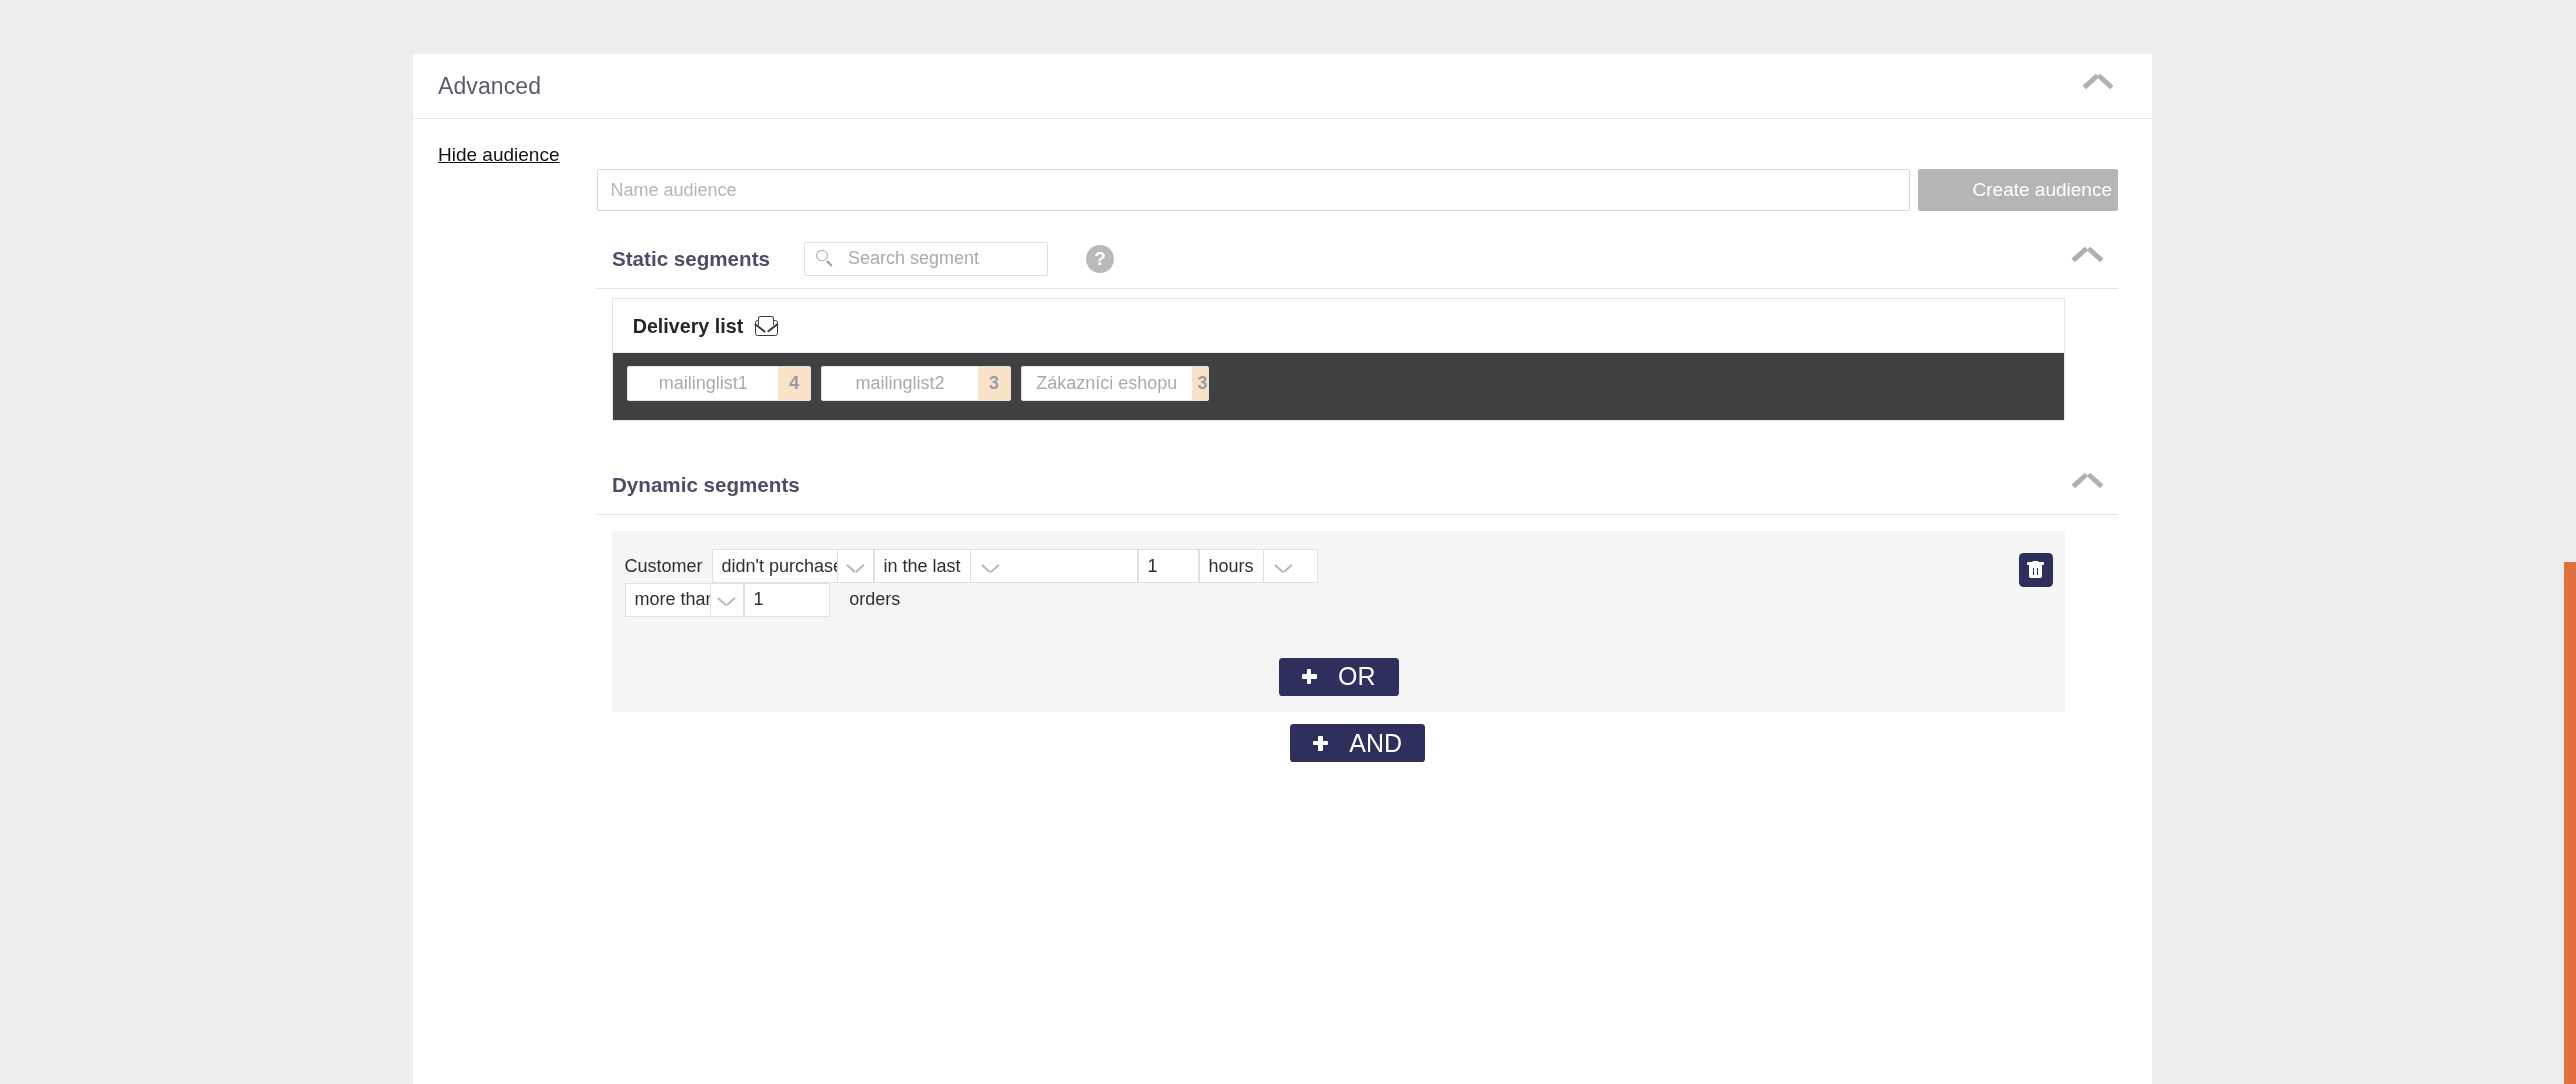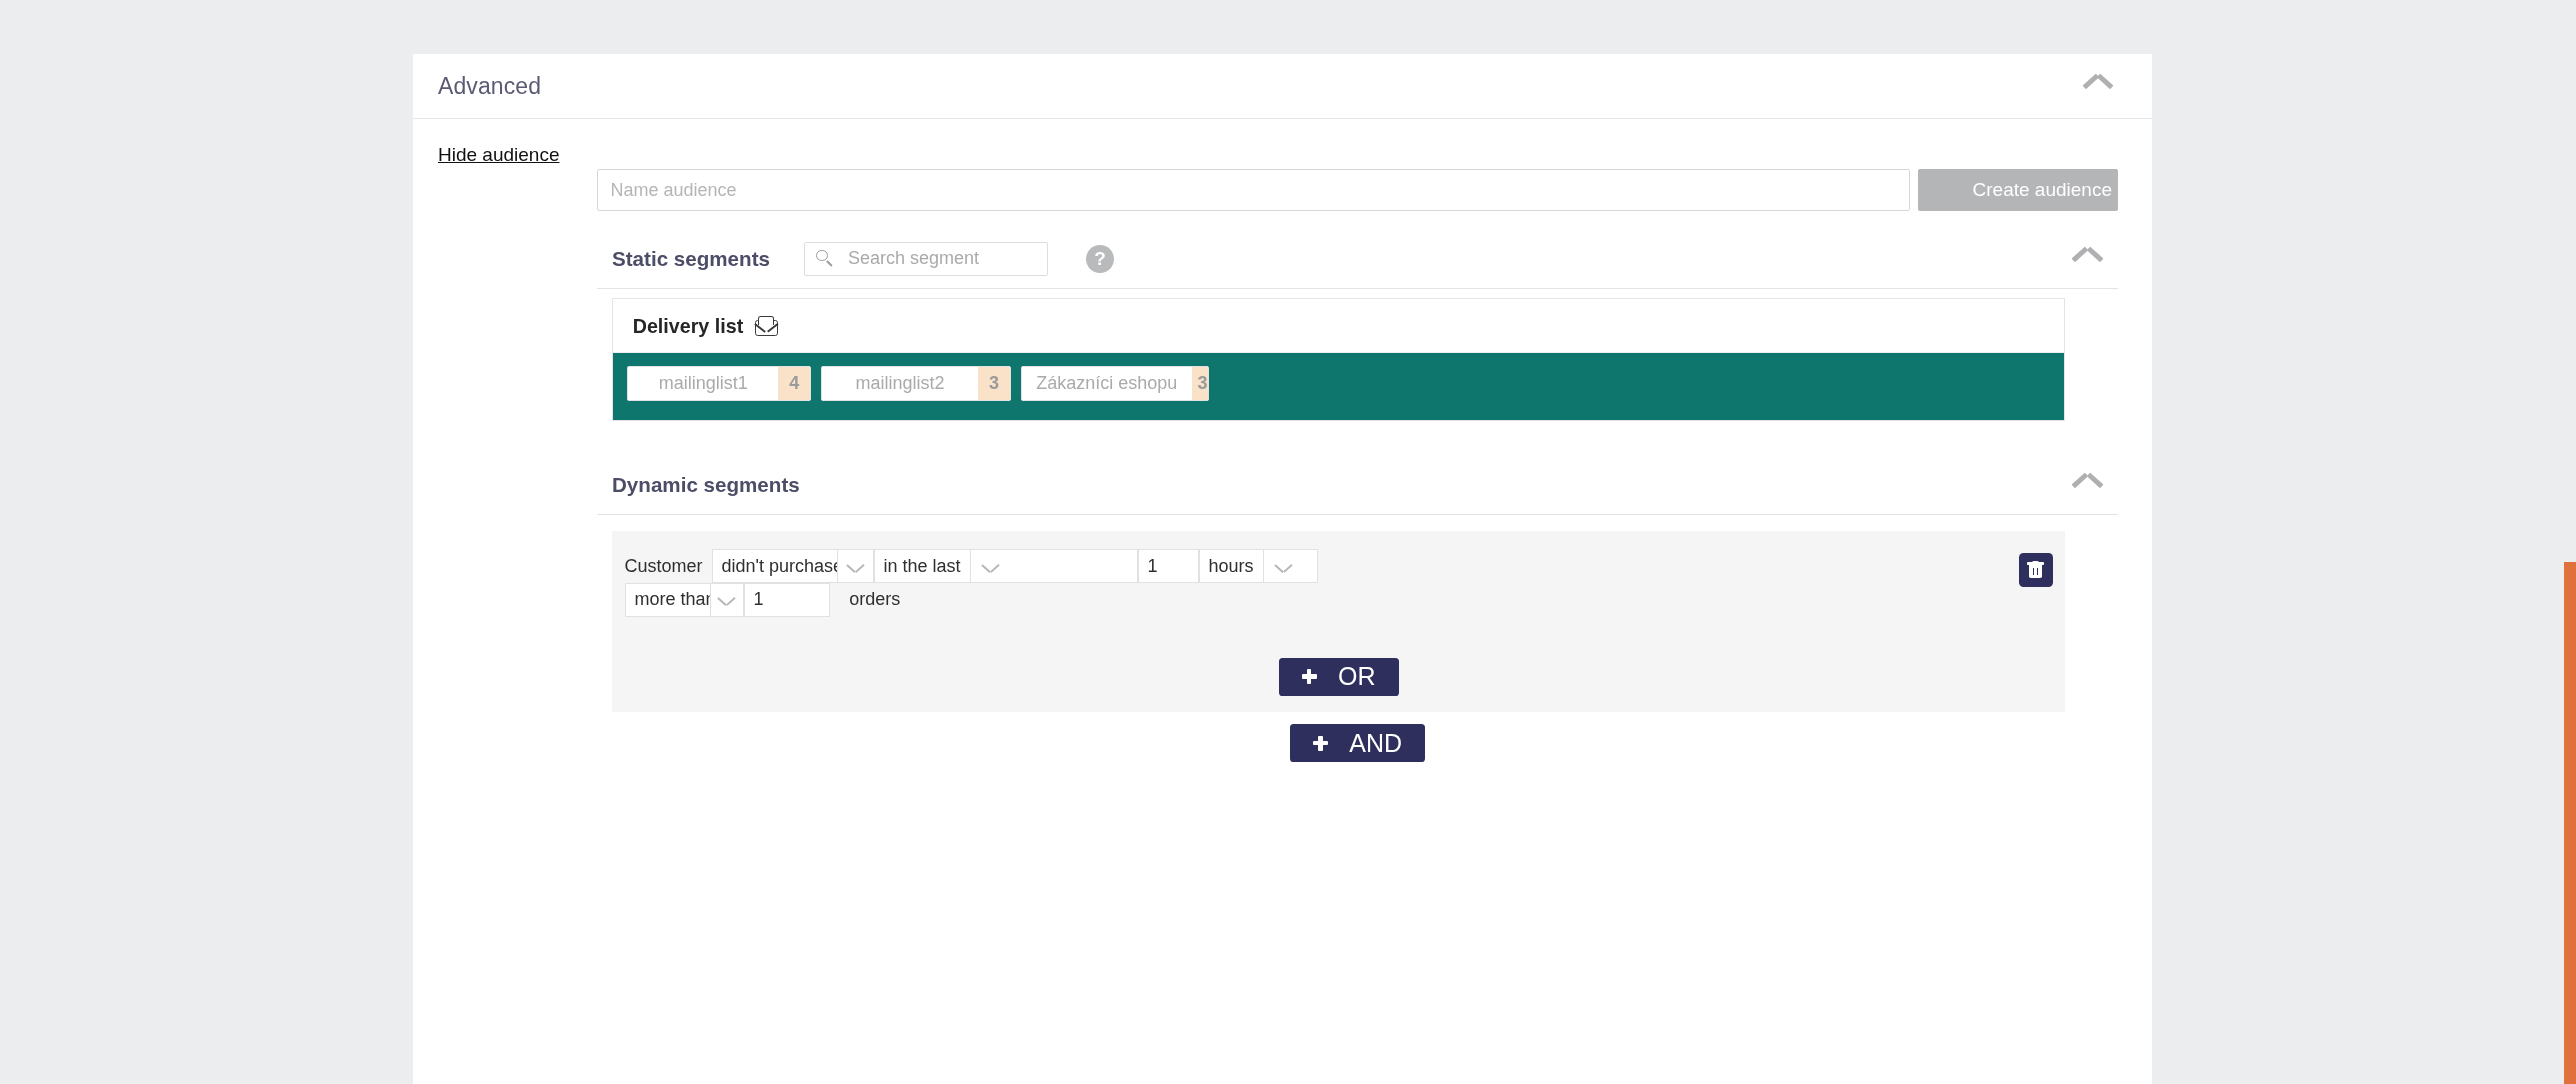--- a/index.html
+++ b/index.html
@@ -249,21 +249,21 @@
     width: 16px; height: 9px;
     border-left: 1.8px solid #3a3a3a;
     border-top: 1.8px solid #3a3a3a;
     border-right: 1.8px solid #3a3a3a;
     border-radius: 2.7px 2.7px 0 0;
     box-sizing: border-box;
     background: #fff;
   }
 
   .chips-strip {
-    background: #0f766e;
+    background: #404040;
     border-top: 0.9px solid #eeeff0;
     padding: 12.5px 14.3px 19.7px 14.3px;
     display: flex;
     gap: 9.8px;
   }
   .chip {
     display: flex;
     align-items: stretch;
     background: #ffffff;
     border: 0.9px solid #e1e2e4;

